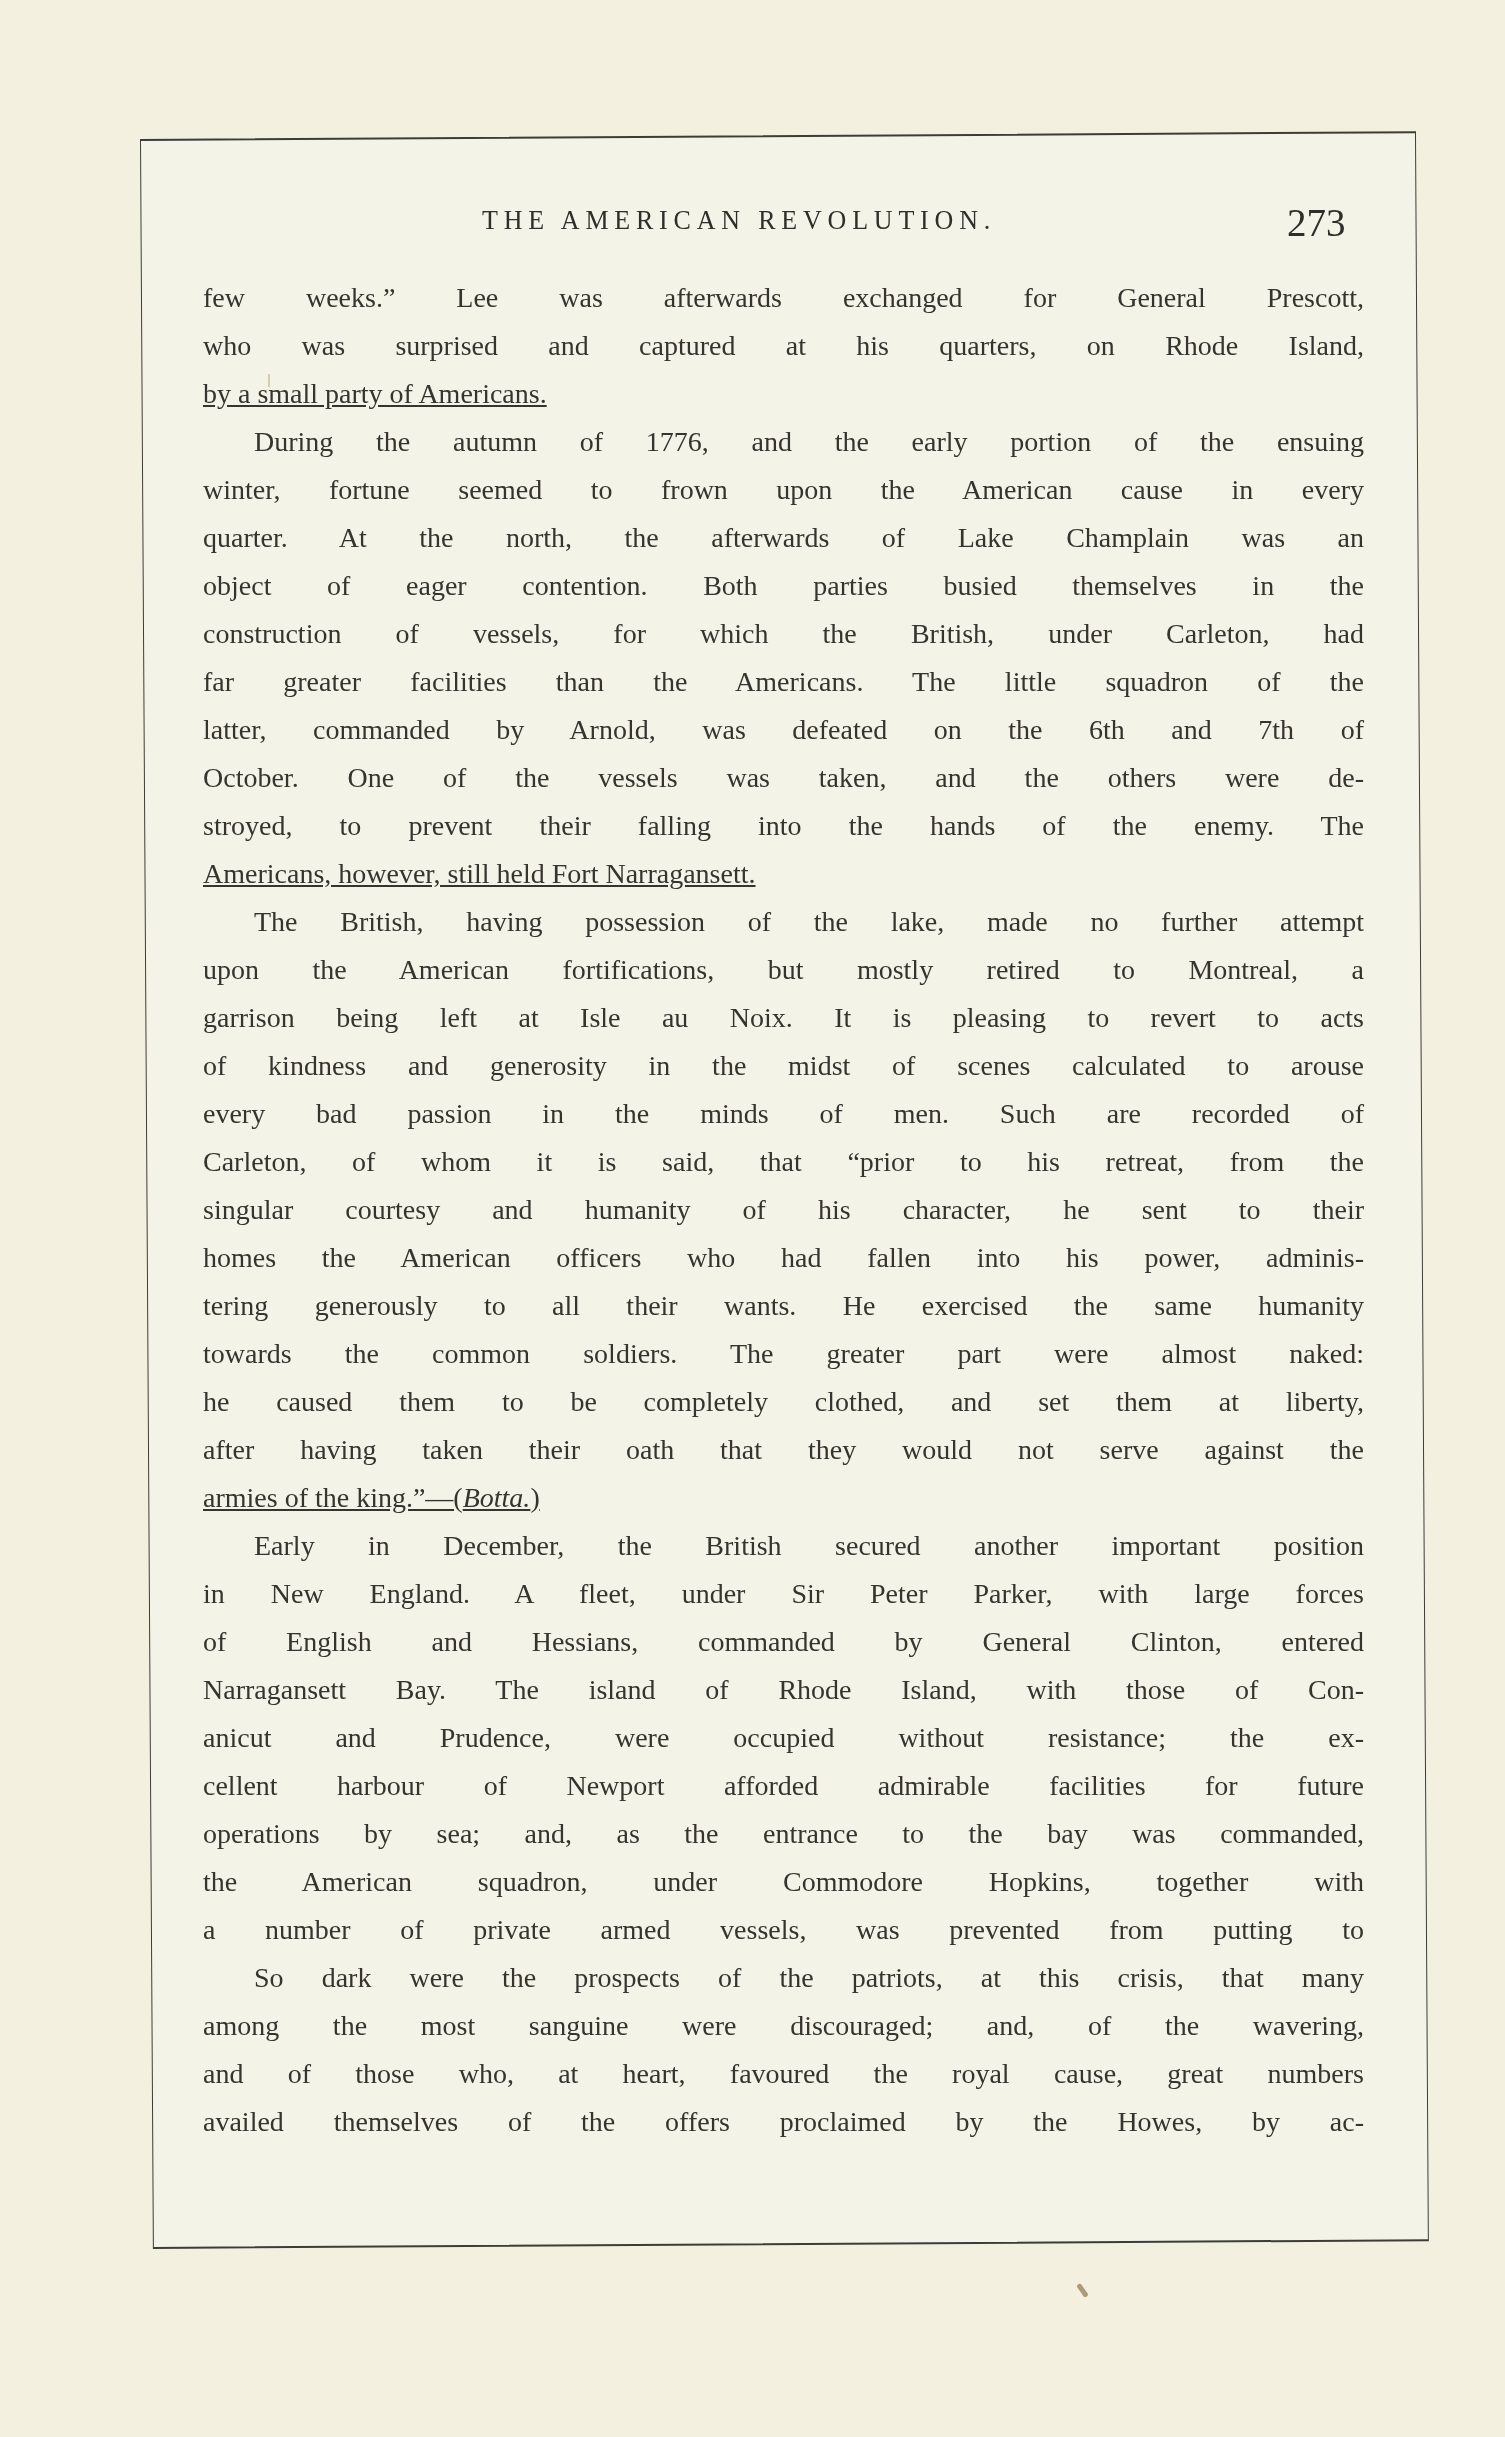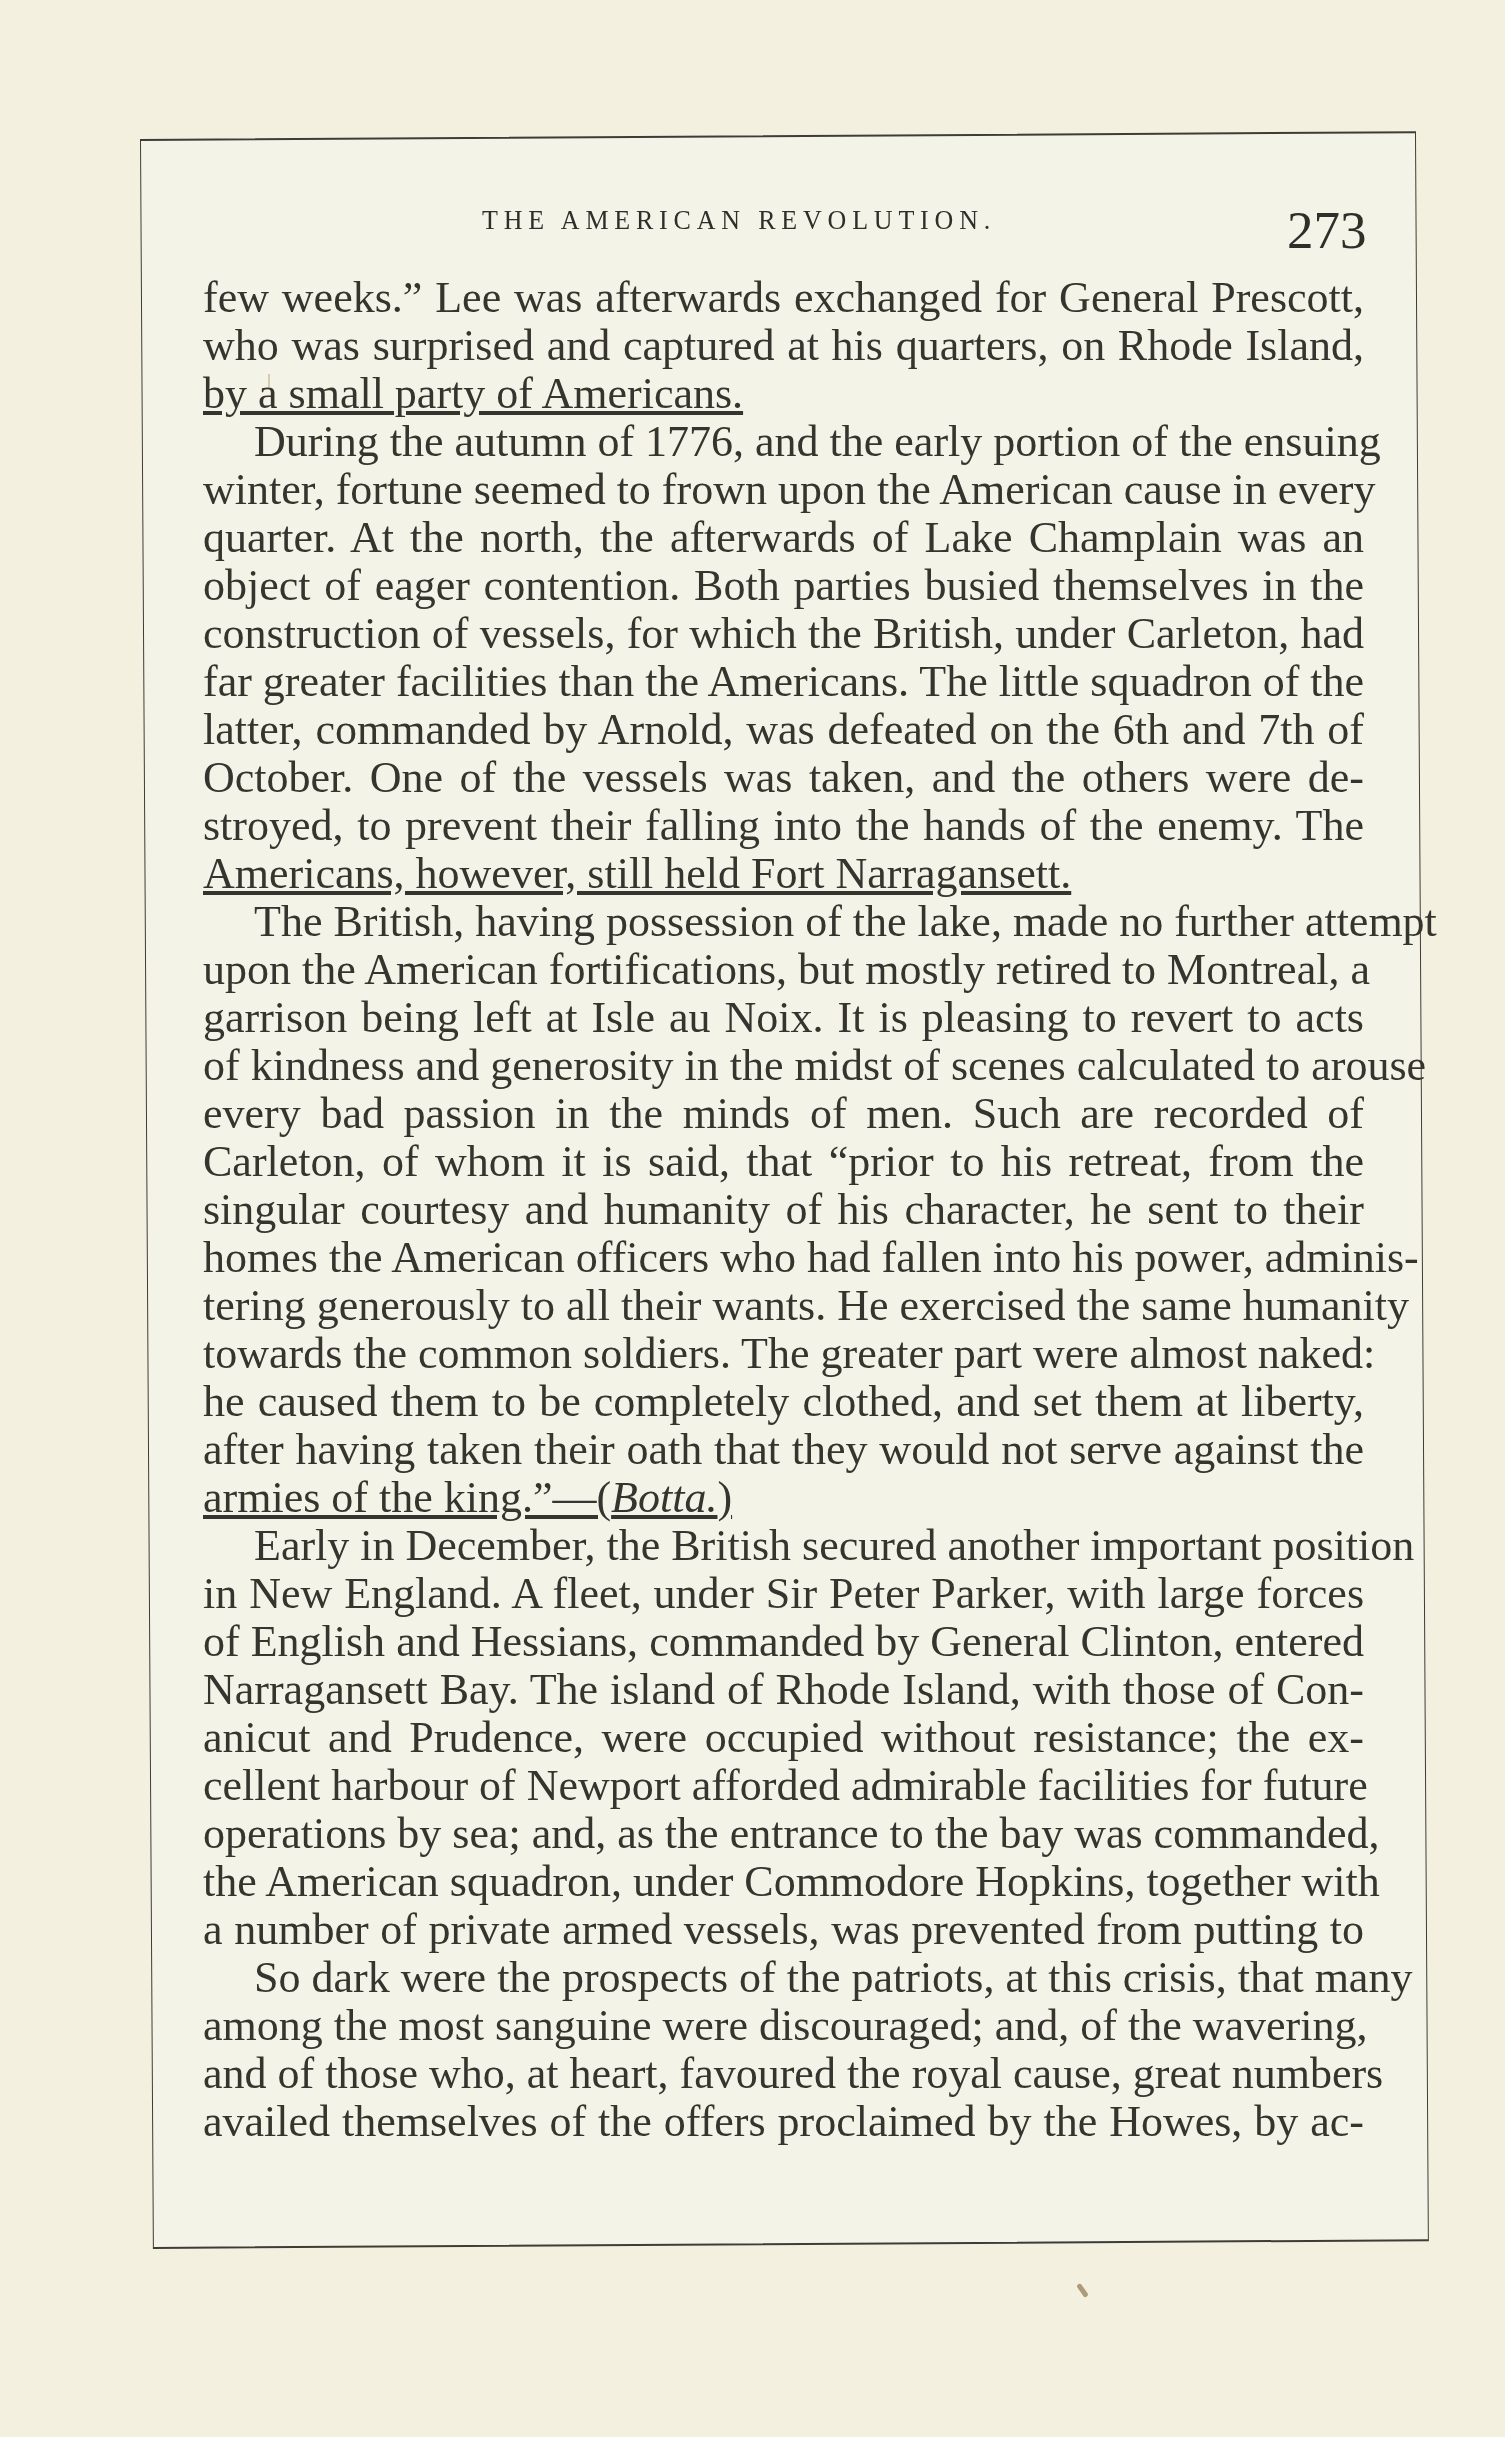--- a/index.html
+++ b/index.html
@@ -20,29 +20,29 @@
   }
   .running-title {
     position: absolute; left: 0; top: 7.5px;
     font-family: "Liberation Serif", "DejaVu Serif", serif;
     font-size: 26px; letter-spacing: 5.8px; color: #2f2e2a;
     transform: scaleY(1.05);
   }
   .page-number {
     position: absolute; left: 805px; top: 1.9px;
     font-family: "Liberation Serif", "DejaVu Serif", serif;
-    font-size: 53px; color: #2f2e2a;
+    font-size: 39px; color: #2f2e2a;
   }
   .body-text {
     position: absolute; left: 203px; top: 274px; width: 1161px;
   }
   .line {
     height: 48px; line-height: 48px;
     font-family: "Liberation Serif", "DejaVu Serif", serif;
-    font-size: 44px; white-space: nowrap;
+    font-size: 28px; white-space: nowrap;
     text-align: justify; text-align-last: justify;
   }
   .line.last { text-align-last: left; text-decoration: underline; }
   .line.indent { padding-left: 51px; }
   .line .ital { font-style: italic; margin-top: 44px; }
   .speck {
     position: absolute; left: 1080px; top: 2283px; width: 4.7px; height: 15px;
     background: #9a8460; border-radius: 2.8px; transform: rotate(-35deg); opacity: .8;
   }
   .speck2 {

